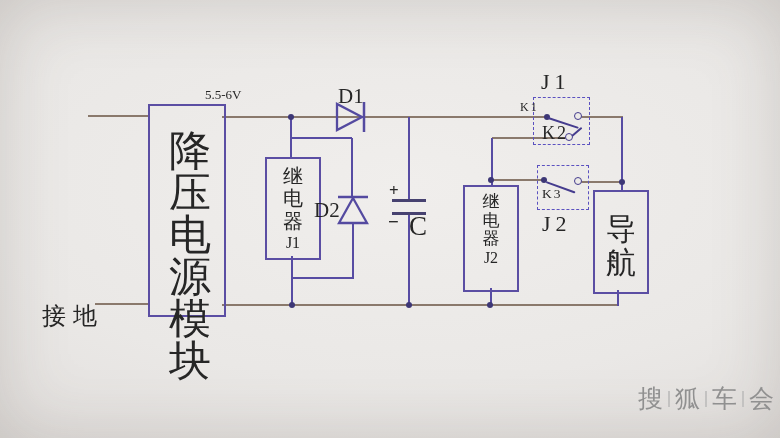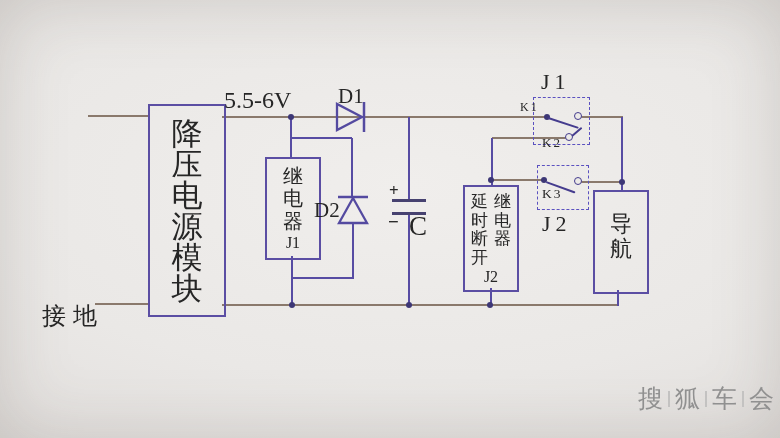--- a/index.html
+++ b/index.html
@@ -51,38 +51,37 @@
   <div class="wirep" style="left:617px;top:290px;width:2px;height:16px"></div>
 
   <div class="jdot" style="left:288px;top:114px"></div>
   <div class="jdot" style="left:619px;top:179px"></div>
   <div class="jdot" style="left:488px;top:177px"></div>
   <div class="jdot" style="left:289px;top:302px"></div>
   <div class="jdot" style="left:406px;top:302px"></div>
   <div class="jdot" style="left:487px;top:302px"></div>
 
   <div class="box" style="left:148px;top:104px;width:74px;height:209px">
-    <div class="vtext" style="margin:12px auto 0;width:36px;font-size:31px;line-height:1.0;text-align:center;">降压电源模块</div>
+    <div class="vtext" style="margin:24px auto 0;width:36px;font-size:42px;line-height:1.0;text-align:center;">降压电源模块</div>
   </div>
 
   <div class="box" style="left:265px;top:157px;width:52px;height:99px">
     <div class="vtext" style="margin:6px auto 0;width:24px;font-size:20px;line-height:1.12;">继电器</div>
     <div style="text-align:center;font-size:16px;margin-top:2px;">J1</div>
   </div>
 
   <div class="box" style="left:463px;top:185px;width:52px;height:103px">
     <div style="display:flex;justify-content:center;gap:3px;margin-top:6px;">
-      <div class="vtext" style="width:20px;font-size:17px;line-height:1.1;">延时断开</div>
       <div class="vtext" style="width:20px;font-size:17px;line-height:1.1;">继电器</div>
     </div>
     <div style="text-align:center;font-size:16px;margin-top:0px;">J2</div>
   </div>
 
   <div class="box" style="left:593px;top:190px;width:52px;height:100px;border-width:2.5px">
-    <div class="vtext" style="margin:20px auto 16px;width:32px;font-size:22px;line-height:1.13;">导航</div>
+    <div class="vtext" style="margin:20px auto 16px;width:32px;font-size:30px;line-height:1.13;">导航</div>
   </div>
 
   <div class="dash" style="left:533px;top:97px;width:55px;height:46px"></div>
   <div class="dash" style="left:537px;top:165px;width:50px;height:43px"></div>
 
   <svg class="abs" style="left:334px;top:101px" width="36" height="32">
     <polygon points="3,3 3,29 28,16" fill="none" stroke="#544aa0" stroke-width="2.3"></polygon>
     <line x1="30" y1="1" x2="30" y2="31" stroke="#544aa0" stroke-width="2.5"></line>
   </svg>
   <svg class="abs" style="left:335px;top:194px" width="36" height="32">
@@ -97,31 +96,31 @@
   <div class="arm" style="left:548px;top:117px;width:32px;transform:rotate(18deg)"></div>
   <div class="contact" style="left:574px;top:112px"></div>
 
   <div class="contact" style="left:565px;top:133px"></div>
   <div class="arm" style="left:572px;top:135px;width:13px;transform:rotate(-40deg)"></div>
 
   <div class="jdot" style="left:541px;top:177px"></div>
   <div class="arm" style="left:546px;top:181px;width:31px;transform:rotate(20deg)"></div>
   <div class="contact" style="left:574px;top:177px"></div>
 
-  <div class="lbl" style="left:224px;top:87px;font-size:24px">5.5-6V</div>
+  <div class="lbl" style="left:205px;top:87px;font-size:13px">5.5-6V</div>
   <div class="lbl" style="left:42px;top:300px;font-size:24px;letter-spacing:7px">接地</div>
   <div class="lbl" style="left:338px;top:84px;font-size:21px">D1</div>
   <div class="lbl" style="left:314px;top:198px;font-size:21px">D2</div>
   <div class="lbl" style="left:389px;top:181px;font-size:17px;font-weight:bold">+</div>
   <div class="lbl" style="left:388px;top:211px;font-size:19px;font-weight:bold">−</div>
   <div class="lbl" style="left:409px;top:211px;font-size:27px">C</div>
 
   <div class="lbl" style="left:541px;top:69px;font-size:22px;letter-spacing:5px">J1</div>
   <div class="lbl" style="left:520px;top:100px;font-size:12px;letter-spacing:2px">K1</div>
-  <div class="lbl" style="left:542px;top:135px;font-size:13px;letter-spacing:2px">K2</div>
+  <div class="lbl" style="left:542px;top:123px;font-size:18px;letter-spacing:2px">K2</div>
   <div class="lbl" style="left:542px;top:186px;font-size:13.5px;letter-spacing:2px">K3</div>
   <div class="lbl" style="left:542px;top:211px;font-size:22px;letter-spacing:5px">J2</div>
 
   <div class="wm" style="left:638px;top:386px">
     <span class="ch">搜</span>
     <span class="bar"></span>
     <span class="ch">狐</span>
     <span class="bar"></span>
     <span class="ch">车</span>
     <span class="bar"></span>

